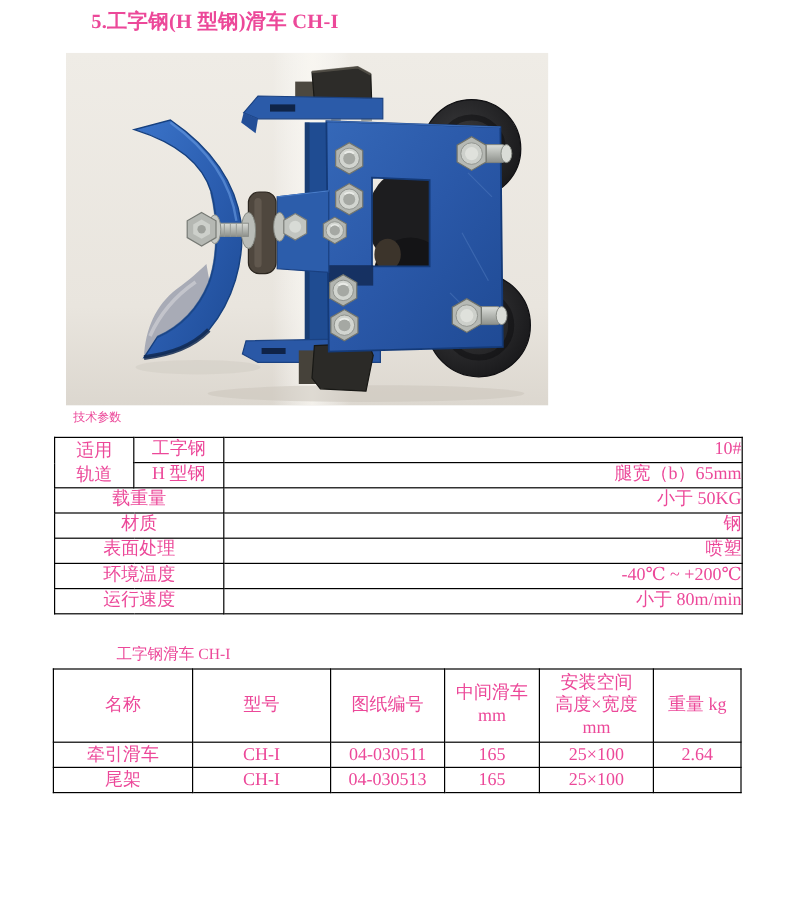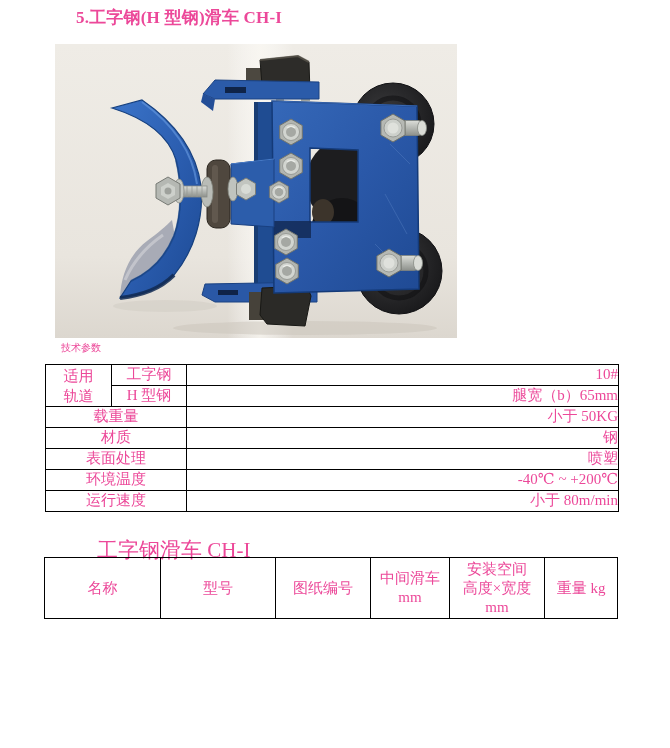--- a/index.html
+++ b/index.html
@@ -31,21 +31,21 @@
     border:1px solid #000;
     height:20px;padding:0 0 0 0;
     vertical-align:middle;line-height:1.15;
     overflow:hidden;white-space:nowrap;
   }
   table.t1 td.lab{text-align:center;margin-top:32px;}
   table.t1 td.val{text-align:right;padding-left:7px;}
   table.t1 td.rail div{line-height:20px;}
   .tbl2-label{
     position:absolute;left:97px;top:536px;
-    font-size:21px;
+    font-size:13px;
   }
   table.t2{
     position:absolute;left:44px;top:557px;
     border-collapse:collapse;table-layout:fixed;
     width:573px;font-size:15px;text-align:center;
   }
   table.t2 th{
     border:1px solid #000;height:60px;
     font-weight:normal;vertical-align:middle;
     white-space:pre-line;line-height:19px;padding:0;
@@ -272,16 +272,32 @@
         <th>图纸编号</th>
         <th>中间滑车
 mm</th>
         <th>安装空间
 高度×宽度
 mm</th>
         <th>重量 kg</th>
       </tr>
     </thead>
     <tbody>
+      <tr>
+        <td>牵引滑车</td>
+        <td>CH-I</td>
+        <td>04-030511</td>
+        <td>165</td>
+        <td>25×100</td>
+        <td>2.64</td>
+      </tr>
+      <tr>
+        <td>尾架</td>
+        <td>CH-I</td>
+        <td>04-030513</td>
+        <td>165</td>
+        <td>25×100</td>
+        <td></td>
+      </tr>
     </tbody>
   </table>
 
 </div>
 
 </body></html>

